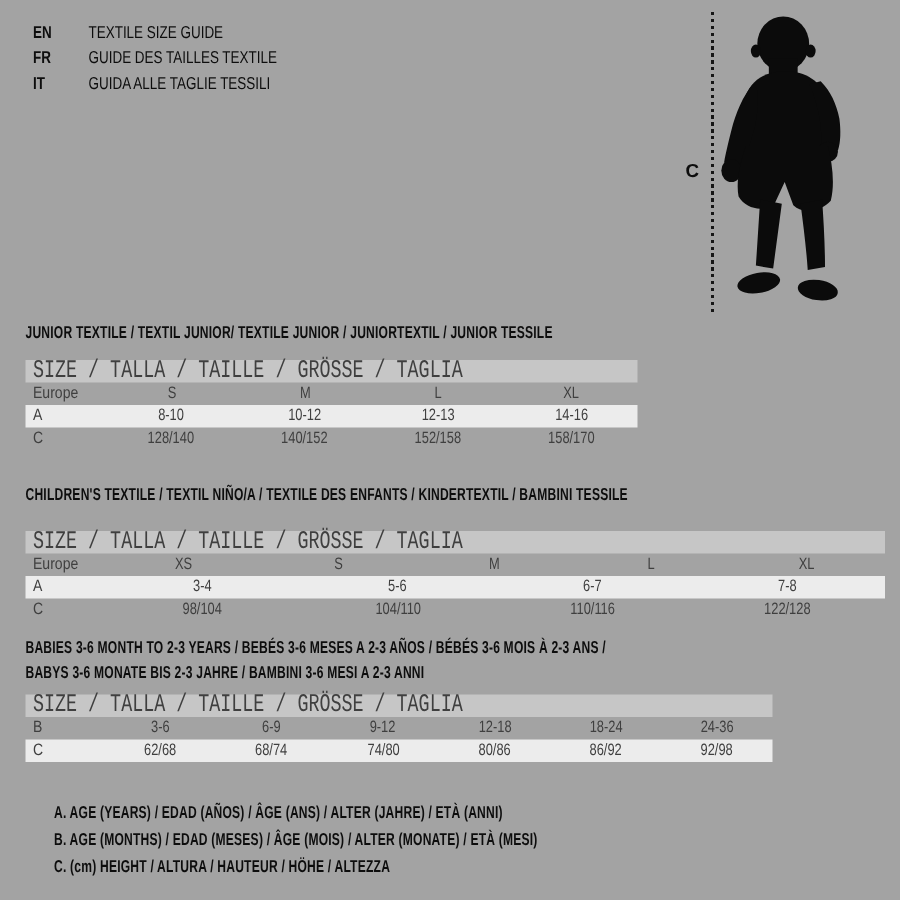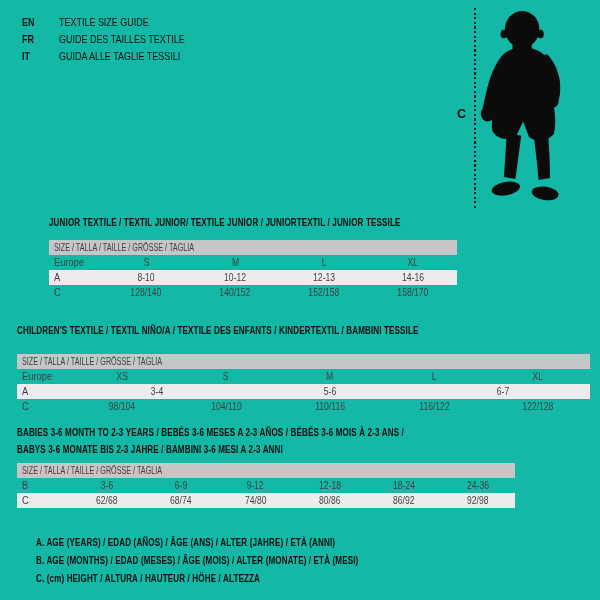--- a/index.html
+++ b/index.html
@@ -1,17 +1,17 @@
 <!DOCTYPE html>
 <html><head>
 <meta charset="utf-8">
 <style>
   html,body { margin:0; padding:0; background:#fff; }
   .page {
-    position:relative; width:600px; height:600px; background:#14b8a6;
+    position:relative; width:600px; height:600px; background:#a3a3a3;
     font-family:"Liberation Sans", sans-serif; overflow:hidden; color:#0d0d0d;
   }
 
   
   .lang-block { position:absolute; left:22px; top:13px; }
   .lang-row { display:flex; height:17.2px; align-items:center; }
   .lang-code { width:37px; font-weight:bold; font-size:11.5px; }
   .lang-code span, .lang-label span {
     display:inline-block; transform:scaleX(0.78); transform-origin:0 50%; white-space:nowrap;
   }
@@ -20,34 +20,34 @@
   
   .measure-line {
     position:absolute; left:474px; top:8px; width:2px; height:201px;
     background:repeating-linear-gradient(to bottom,#161616 0 2.2px, transparent 2.2px 4.6px);
   }
   .figure-label { position:absolute; left:457px; top:107px; font-weight:bold; font-size:12.5px; }
   .baby-svg { position:absolute; left:478px; top:6px; }
 
   
   .size-table { position:absolute; left:17px; }
-  .t1 { top:216px; width:408px;margin-left:32px; }
+  .t1 { top:216px; width:408px; }
   .t2 { top:324px; width:573px; }
   .t3 { top:426px; width:498px; }
 
   .tbl-title {
     font-weight:bold; font-size:11.5px; line-height:13px; white-space:nowrap;
     transform:scaleX(0.70); transform-origin:0 50%; letter-spacing:0.2px;
   }
   .t1 .tbl-title { margin-bottom:11px; }
   .t2 .tbl-title { margin-bottom:17px; }
   .t3 .tbl-title-1 { margin-bottom:4px; }
   .t3 .tbl-title-2 { margin-bottom:7px; }
 
-  .tbl-head { height:15px; line-height:15px; background:#c6c6c6; color:#3f3f3f; font-size:10px; padding-left:5px; }
+  .tbl-head { height:15px; line-height:15px; background:#c6c6c6; color:#3f3f3f; font-size:17px; padding-left:5px;font-family:Liberation Mono, monospace; }
   .tbl-head span { display:inline-block; transform:scaleX(0.72); transform-origin:0 50%; white-space:nowrap; }
 
   .trow { display:flex; height:15px; line-height:15px; font-size:11px; color:#3f3f3f; }
   .trow.shaded { background:#ececec; }
   .trow .lbl { width:53px; padding-left:5px; box-sizing:border-box; }
   .trow .lbl span { display:inline-block; transform:scaleX(0.85); transform-origin:0 50%; white-space:nowrap; }
   .trow .cell { flex:1; text-align:center; }
   .trow .cell span { display:inline-block; transform:scaleX(0.78); white-space:nowrap; }
 
   
@@ -138,27 +138,27 @@
         <div class="cell"><span>S</span></div>
         <div class="cell"><span>M</span></div>
         <div class="cell"><span>L</span></div>
         <div class="cell"><span>XL</span></div>
       </div>
       <div class="trow shaded">
         <div class="lbl"><span>A</span></div>
         <div class="cell"><span>3-4</span></div>
         <div class="cell"><span>5-6</span></div>
         <div class="cell"><span>6-7</span></div>
+        <div class="cell"><span>7-8</span></div>
       </div>
       <div class="trow">
         <div class="lbl"><span>C</span></div>
         <div class="cell"><span>98/104</span></div>
         <div class="cell"><span>104/110</span></div>
         <div class="cell"><span>110/116</span></div>
-        <div class="cell"><span>116/122</span></div>
         <div class="cell"><span>122/128</span></div>
       </div>
     </div>
   <div class="size-table t3">
       <div class="tbl-title tbl-title-1">BABIES 3-6 MONTH TO 2-3 YEARS / BEBÉS 3-6 MESES A 2-3 AÑOS / BÉBÉS 3-6 MOIS À 2-3 ANS /</div>
       <div class="tbl-title tbl-title-2">BABYS 3-6 MONATE BIS 2-3 JAHRE / BAMBINI 3-6 MESI A 2-3 ANNI</div>
       <div class="tbl-head"><span>SIZE / TALLA / TAILLE / GRÖSSE / TAGLIA</span></div>
       <div class="trow">
         <div class="lbl"><span>B</span></div>
         <div class="cell"><span>3-6</span></div>

